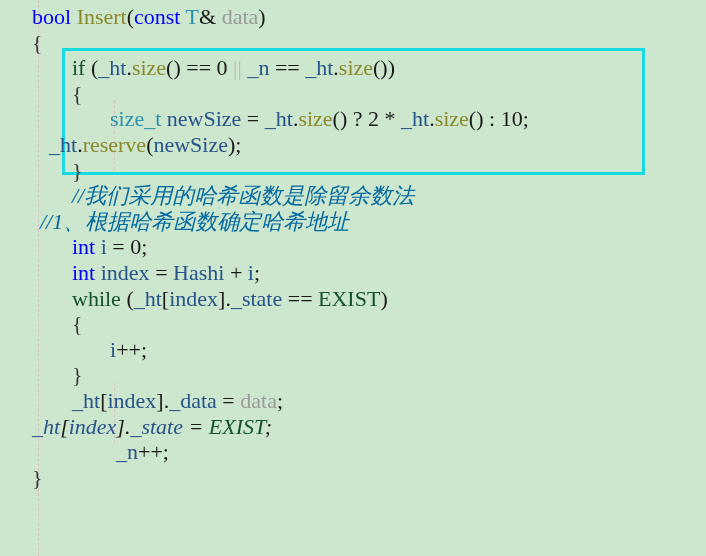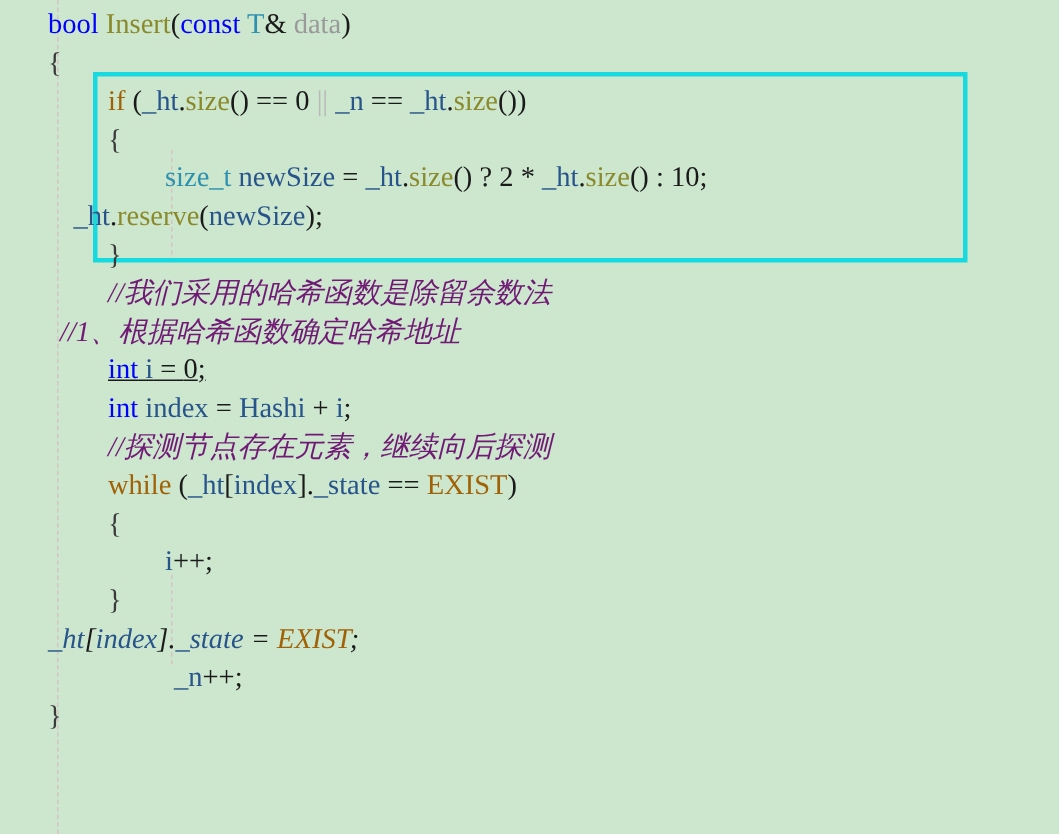--- a/index.html
+++ b/index.html
@@ -18,35 +18,35 @@
     width: 706px;
     height: 556px;
     background: #cde6ce;
     box-sizing: border-box;
     padding: 4px 0 0 0;
   }
   .code-line {
     position: relative;
     height: 25.6px;
     line-height: 25.6px;
-    font-size: 19px;
+    font-size: 22px;
     white-space: pre;
     letter-spacing: 0px;
     color: #1a1a1a;
     padding-left: 4px;
     box-sizing: border-box;
   }
   .tok { white-space: pre; }
   .kw        { color: #0000ff; }              
-  .kw2       { color: #a16207; margin-top: 36px; }              
+  .kw2       { color: #14532d; margin-top: 36px; }              
   .type      { color: #2b91af; }              
   .fn        { color: #8a8a2b; }              
   .ident     { color: #27548a; }              
   .param     { color: #9a9a9a; }              
-  .comment   { color: #701a75; font-style: italic; }
+  .comment   { color: #0369a1; font-style: italic; }
   .punct     { color: #1a1a1a; }
   .num       { color: #1a1a1a; }
   .brace     { color: #3a3a3a; }
 
   
   .indent-guide {
     position: absolute;
     top: 0;
     bottom: 0;
     width: 0;
@@ -91,35 +91,35 @@
 
   <div class="code-line" style="padding-left:49px;"><span class="tok ident">_ht</span><span class="tok punct">.</span><span class="tok fn">reserve</span><span class="tok punct">(</span><span class="tok ident">newSize</span><span class="tok punct">);</span></div>
 
   <div class="code-line" style="padding-left:72px;"><span class="tok brace">}</span></div>
 
   <div class="code-line" style="padding-left:72px;"><span class="tok comment">//我们采用的哈希函数是除留余数法</span></div>
 
   <div class="code-line" style="padding-left:40px;"><span class="tok comment">//1、根据哈希函数确定哈希地址</span></div>
 
 
-  <div class="code-line" style="padding-left:72px;text-decoration:underline;"><span class="tok kw">int</span><span class="tok ident"> i</span><span class="tok punct"> = </span><span class="tok num">0</span><span class="tok punct">;</span></div>
+  <div class="code-line" style="padding-left:72px;"><span class="tok kw">int</span><span class="tok ident"> i</span><span class="tok punct"> = </span><span class="tok num">0</span><span class="tok punct">;</span></div>
 
   <div class="code-line" style="padding-left:72px;"><span class="tok kw">int</span><span class="tok ident"> index</span><span class="tok punct"> = </span><span class="tok ident">Hashi</span><span class="tok punct"> + </span><span class="tok ident">i</span><span class="tok punct">;</span></div>
 
-  <div class="code-line" style="padding-left:72px;"><span class="tok comment">//探测节点存在元素，继续向后探测</span></div>
 
   <div class="code-line" style="padding-left:72px;"><span class="tok kw2">while</span><span class="tok punct"> (</span><span class="tok ident">_ht</span><span class="tok punct">[</span><span class="tok ident">index</span><span class="tok punct">]</span><span class="tok punct">.</span><span class="tok ident">_state</span><span class="tok punct"> == </span><span class="tok kw2">EXIST</span><span class="tok punct">)</span></div>
 
   <div class="code-line" style="padding-left:72px;"><span class="tok brace">{</span></div>
 
   <div class="code-line" style="padding-left:110px;"><span class="tok ident">i</span><span class="tok punct">++;</span></div>
 
 
   <div class="code-line" style="padding-left:72px;"><span class="tok brace">}</span></div>
 
+  <div class="code-line" style="padding-left:72px;"><span class="tok ident">_ht</span><span class="tok punct">[</span><span class="tok ident">index</span><span class="tok punct">]</span><span class="tok punct">.</span><span class="tok ident">_data</span><span class="tok punct"> = </span><span class="tok param">data</span><span class="tok punct">;</span></div>
 
   <div class="code-line" style="padding-left:32px;font-style:italic;"><span class="tok ident">_ht</span><span class="tok punct">[</span><span class="tok ident">index</span><span class="tok punct">]</span><span class="tok punct">.</span><span class="tok ident">_state</span><span class="tok punct"> = </span><span class="tok kw2">EXIST</span><span class="tok punct">;</span></div>
 
   <div class="code-line" style="padding-left:116px;"><span class="tok ident">_n</span><span class="tok punct">++;</span></div>
 
   <div class="code-line" style="padding-left:32px;"><span class="tok brace">}</span></div>
 
 </div>
 
 </body></html>

